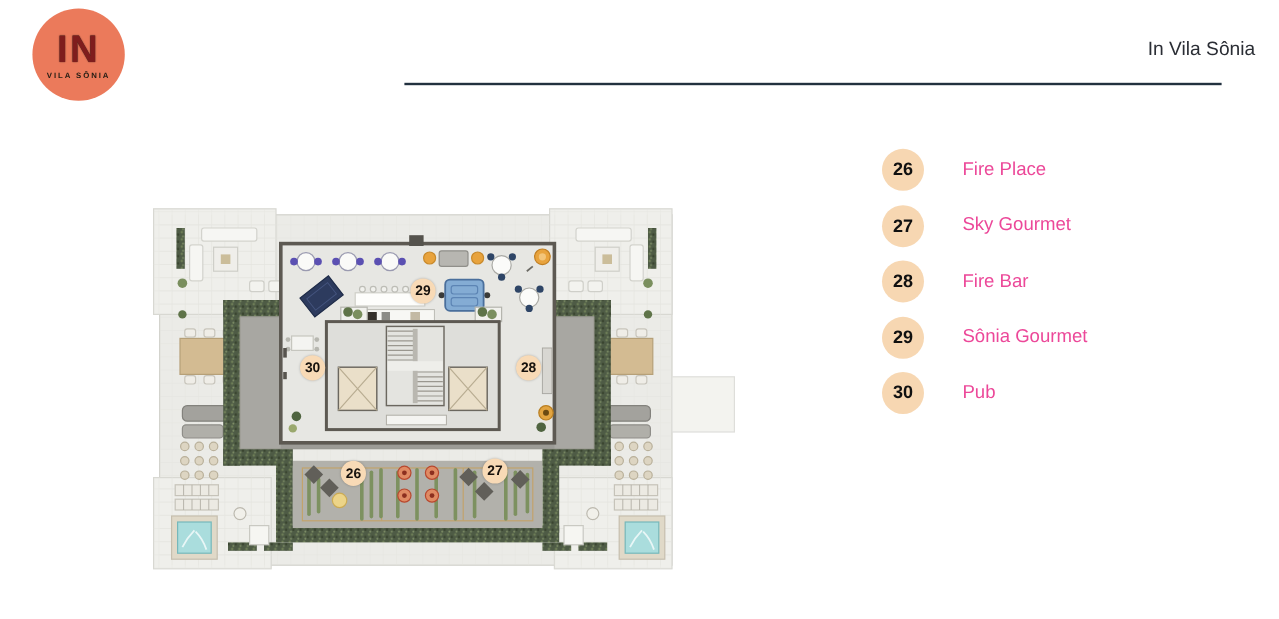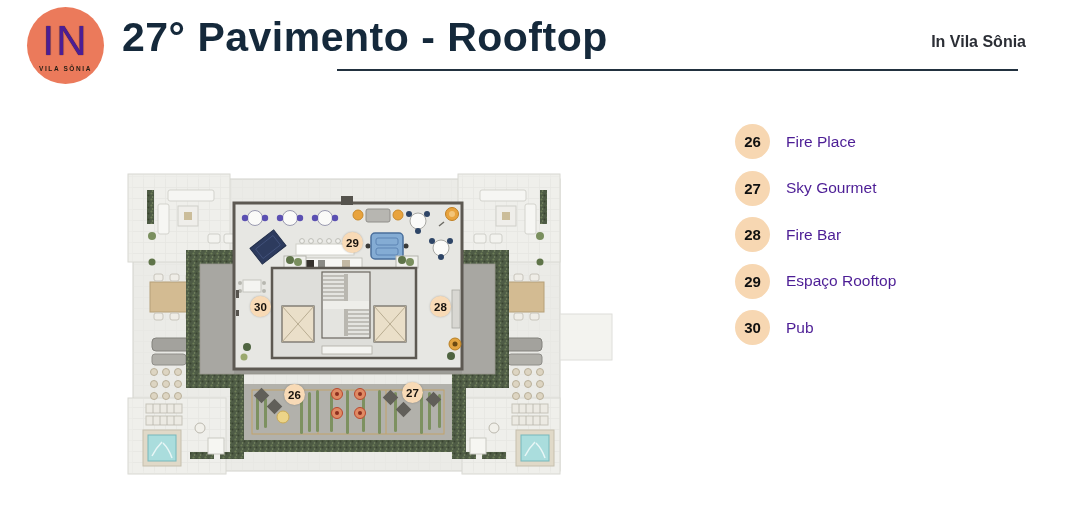--- a/index.html
+++ b/index.html
@@ -2,35 +2,35 @@
 <html><head>
 <meta charset="utf-8">
 <style>
   html,body{margin:0;padding:0;background:#fff;}
   .page{position:relative;width:1066px;height:516px;background:#ffffff;overflow:hidden;
         font-family:"Liberation Sans", sans-serif;}
 
   
   .logo{position:absolute;left:27px;top:7px;width:77px;height:77px;border-radius:50%;
         background:#eb7a5b;display:flex;flex-direction:column;align-items:center;justify-content:center;}
-  .logo-in{font-weight:400;font-size:42px;letter-spacing:2px;color:#4c1d95;line-height:1;
+  .logo-in{font-weight:700;font-size:32px;letter-spacing:2px;color:#7f1d1d;line-height:1;
            text-shadow:0 0 1px #1c1712;}
   .logo-sub{font-size:6.5px;font-weight:700;letter-spacing:1.6px;color:#241d14;margin-top:3px;}
   .title{position:absolute;left:122px;top:15px;font-size:41px;font-weight:800;
          color:#15293b;letter-spacing:.5px;line-height:1.1;white-space:nowrap;}
-  .header-right{position:absolute;right:40px;top:33px;font-size:16px;font-weight:700;color:#2b2e35;}
+  .header-right{position:absolute;right:20px;top:33px;font-size:16px;font-weight:400;color:#2b2e35;}
   .header-rule{position:absolute;left:337px;top:69px;width:681px;height:2px;background:#22313f;}
 
   
   .legend{position:absolute;left:735px;top:124px;}
   .legend-row{display:flex;align-items:center;height:35px;margin-bottom:11.5px;}
   .legend-circle{width:35px;height:35px;border-radius:50%;background:#f7d7b2;
                  display:flex;align-items:center;justify-content:center;
                  font-size:15px;font-weight:700;color:#101010;flex:0 0 35px;}
-  .legend-label{margin-left:16px;font-size:15.5px;color:#4c1d95;}
+  .legend-label{margin-left:32px;font-size:15.5px;color:#ec4899;}
 
   
   .plan-svg{position:absolute;left:0;top:0;width:1066px;height:516px;}
   .plan-badge{position:absolute;width:21px;height:21px;border-radius:50%;background:#f8dab6;
               display:flex;align-items:center;justify-content:center;
               font-size:11.5px;font-weight:700;color:#17120d;box-shadow:0 0 2px rgba(0,0,0,.25);}
 </style>
 </head>
 <body>
 
@@ -328,40 +328,39 @@
   <div class="plan-badge" style="left:284px;top:384px">26</div>
   <div class="plan-badge" style="left:402px;top:382px">27</div>
   <div class="plan-badge" style="left:430px;top:296px">28</div>
   <div class="plan-badge" style="left:342px;top:232px">29</div>
   <div class="plan-badge" style="left:250px;top:296px">30</div>
 
   <div class="logo">
     <div class="logo-in">IN</div>
     <div class="logo-sub">VILA SÔNIA</div>
   </div>
-  <div class="title">27° Pavimento - Rooftop</div>
   <div class="header-right">In Vila Sônia</div>
   <div class="header-rule"></div>
 
   <div class="legend">
     <div class="legend-row">
       <div class="legend-circle">26</div>
       <div class="legend-label">Fire Place</div>
     </div>
     <div class="legend-row">
       <div class="legend-circle">27</div>
       <div class="legend-label">Sky Gourmet</div>
     </div>
     <div class="legend-row">
       <div class="legend-circle">28</div>
       <div class="legend-label">Fire Bar</div>
     </div>
     <div class="legend-row">
       <div class="legend-circle">29</div>
-      <div class="legend-label">Espaço Rooftop</div>
+      <div class="legend-label">Sônia Gourmet</div>
     </div>
     <div class="legend-row">
       <div class="legend-circle">30</div>
       <div class="legend-label">Pub</div>
     </div>
   </div>
 
 </div>
 
 </body></html>

